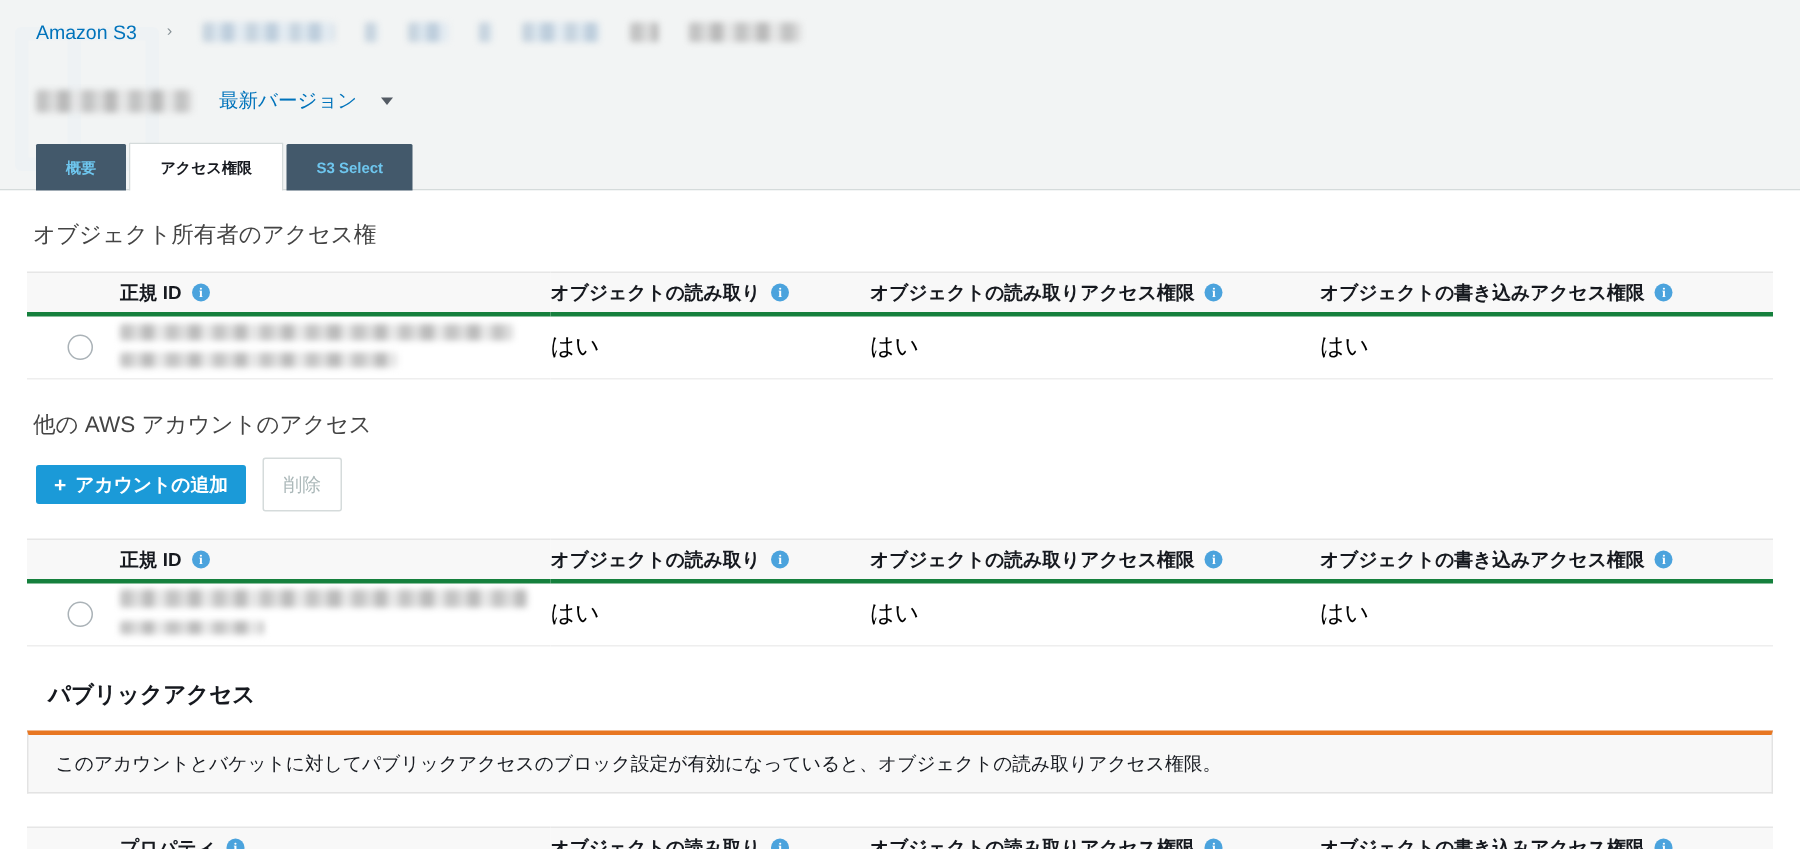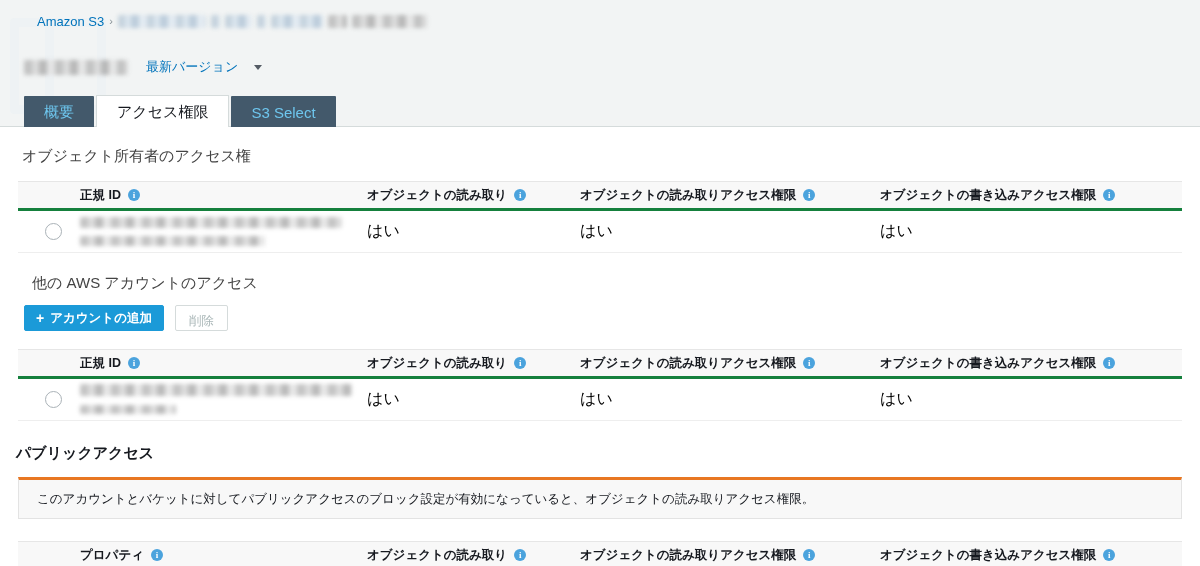--- a/index.html
+++ b/index.html
@@ -44,23 +44,22 @@
     background: #eef2f4;
   }
 
   
   .breadcrumb {
     position: absolute;
     left: 24px; top: 12px;
     height: 18px;
     display: flex;
     align-items: center;
-    gap: 5px;
+    gap: 20px;
     font-size: 13px;
-    margin-left: 13px;
   }
   .bc-link {
     color: #0073bb;
     text-decoration: none;
     white-space: nowrap;
   }
   .bc-sep {
     color: #879196;
     font-size: 11px;
   }
@@ -118,22 +117,22 @@
     gap: 2px;
   }
   .tab {
     height: 32px;
     padding: 0 20px;
     display: flex;
     align-items: center;
     justify-content: center;
     background: #43596b;
     color: #6ec6ee;
-    font-size: 15px;
-    font-weight: normal;
+    font-size: 10px;
+    font-weight: bold;
     cursor: pointer;
     border-top-left-radius: 1px;
     border-top-right-radius: 1px;
     box-sizing: border-box;
     white-space: nowrap;
   }
   .tab.active {
     background: #ffffff;
     color: #16191f;
     height: 33px;
@@ -244,29 +243,29 @@
     gap: 6px;
     cursor: pointer;
     white-space: nowrap;
   }
   .plus {
     font-size: 14px;
     font-weight: bold;
     line-height: 1;
   }
   .btn-disabled {
-    height: 26px;
+    height: 36px;
     padding: 0 13px;
     background: #ffffff;
     color: #aab7b8;
     font-size: 12.5px;
     border: 1px solid #d5dbdb;
     border-radius: 2px;
     display: inline-flex;
-    align-items: flex-end;
+    align-items: center;
     cursor: default;
     white-space: nowrap;
   }
 
   
   .alert {
     width: 1164px;
     margin: 0 18px;
     background: #f8f8f8;
     border: 1px solid #e3e3e3;
@@ -374,21 +373,21 @@
           <span class="redact grey" style="width:185px;height:10px"></span>
         </td>
         <td>はい</td>
         <td>はい</td>
         <td>はい</td>
       </tr>
     </tbody>
   </table>
 
   <div style="height:21px"></div>
-  <div style="margin-left:32px">
+  <div style="margin-left:22px">
     <span class="section-title">他の AWS アカウントのアクセス</span>
   </div>
   <div style="height:12px"></div>
 
   <div class="btnrow" style="margin-left:24px">
     <button class="btn-primary">
       <span class="plus">+</span>
       <span>アカウントの追加</span>
     </button>
     <button class="btn-disabled">
@@ -444,21 +443,21 @@
           <span class="redact grey" style="width:96px;height:9px"></span>
         </td>
         <td>はい</td>
         <td>はい</td>
         <td>はい</td>
       </tr>
     </tbody>
   </table>
 
   <div style="height:23px"></div>
-  <div style="margin-left:16px">
+  <div style="margin-left:32px">
     <span class="section-title strong">パブリックアクセス</span>
   </div>
   <div style="height:14px"></div>
 
   <div class="alert">
     <span>このアカウントとバケットに対してパブリックアクセスのブロック設定が有効になっていると、オブジェクトの読み取りアクセス権限。</span>
   </div>
 
   <div style="height:22px"></div>
 

